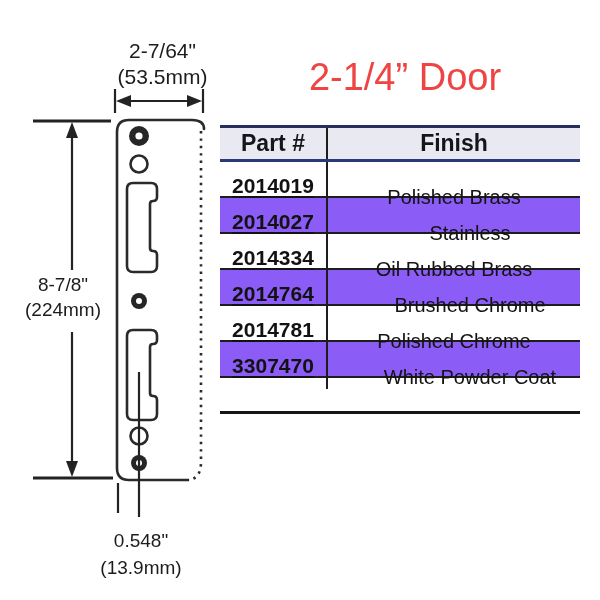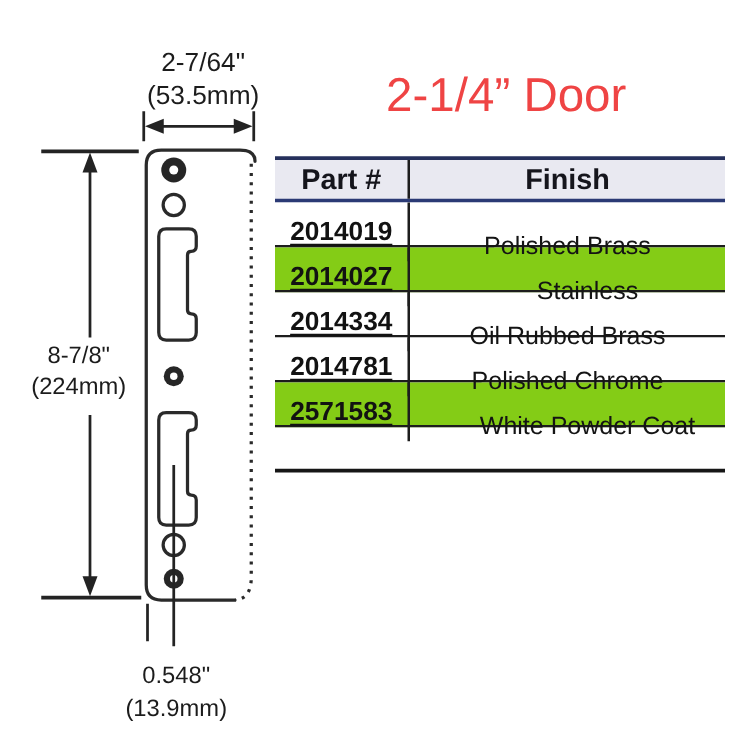--- a/index.html
+++ b/index.html
@@ -40,21 +40,21 @@
   .thead .cell{
     display:flex;align-items:center;justify-content:center;
     font-size:23px;font-weight:700;color:#15151c;
   }
   .trow{
     display:grid;grid-template-columns:108px 1fr;
     height:36px;box-sizing:border-box;
     border-bottom:2px solid #1d1d1d;
     background:#ffffff;
   }
-  .trow.alt{background:#84cc16;gap:32px;}
+  .trow.alt{background:#8b5cf6;gap:32px;}
   .trow:last-child{border-bottom:3px solid #161616;}
   .cell{display:flex;align-items:center;justify-content:center;box-sizing:border-box;}
   .col-part{border-right:2px solid #1d1d1d;align-items:center;}
   .part-num{
     font-size:21px;font-weight:700;color:#121212;
     text-decoration:underline;text-decoration-thickness:2px;text-underline-offset:3px;
   }
   .finish-txt{font-size:20px;font-weight:400;color:#141414;margin-top:24px;}
 </style>
 </head>
@@ -144,33 +144,41 @@
 
   <div class="trow">
     <div class="cell col-part">
       <span class="part-num">2014334</span>
     </div>
     <div class="cell">
       <span class="finish-txt">Oil Rubbed Brass</span>
     </div>
   </div>
 
+  <div class="trow alt">
+    <div class="cell col-part">
+      <span class="part-num">2014764</span>
+    </div>
+    <div class="cell">
+      <span class="finish-txt">Brushed Chrome</span>
+    </div>
+  </div>
 
   <div class="trow">
     <div class="cell col-part">
       <span class="part-num">2014781</span>
     </div>
     <div class="cell">
       <span class="finish-txt">Polished Chrome</span>
     </div>
   </div>
 
   <div class="trow alt">
     <div class="cell col-part">
-      <span class="part-num">2571583</span>
+      <span class="part-num">3307470</span>
     </div>
     <div class="cell">
       <span class="finish-txt">White Powder Coat</span>
     </div>
   </div>
 
   <div class="trow">
   </div>
 </div>
 </div>

